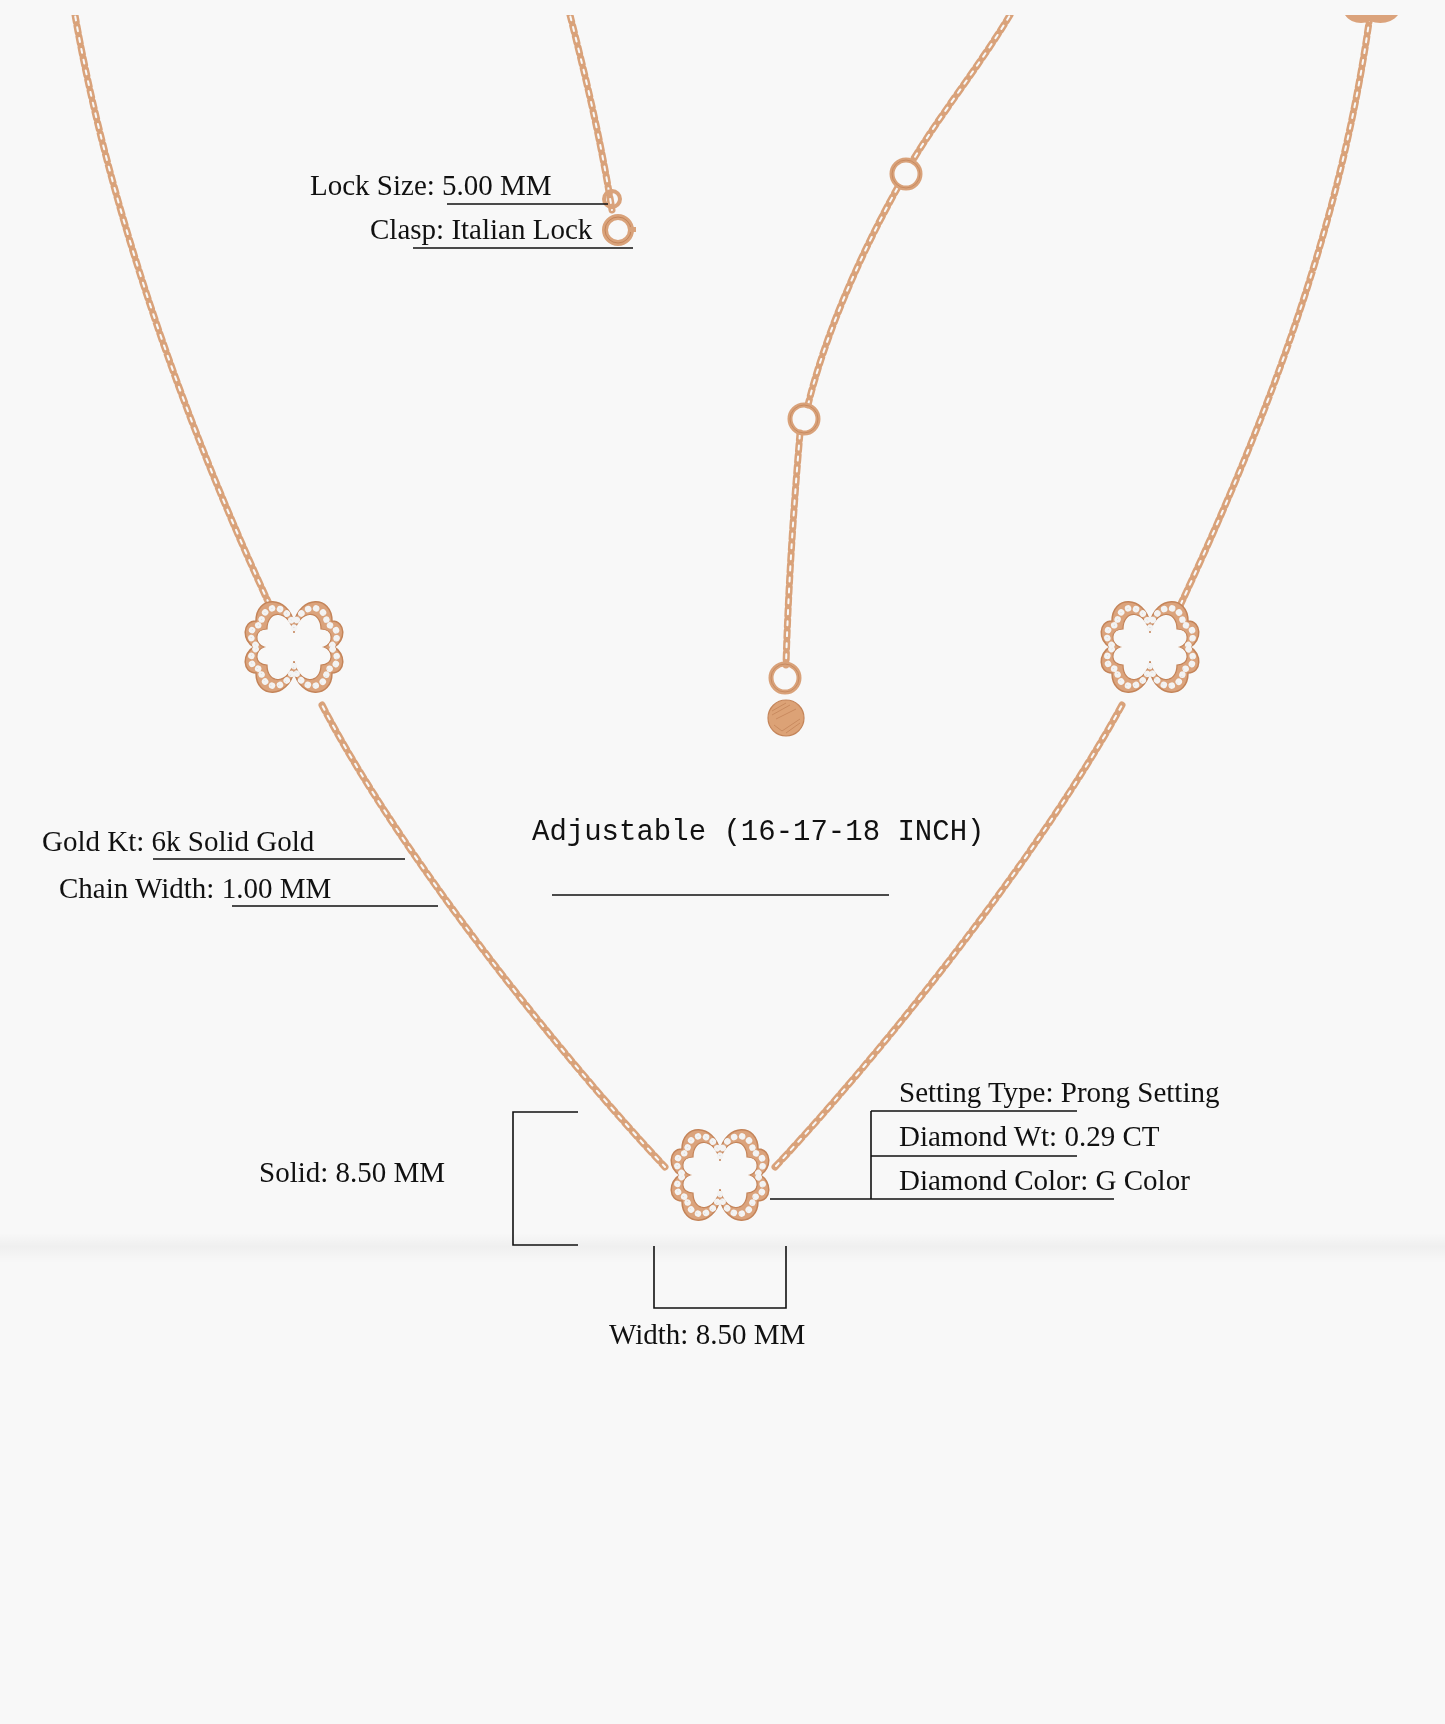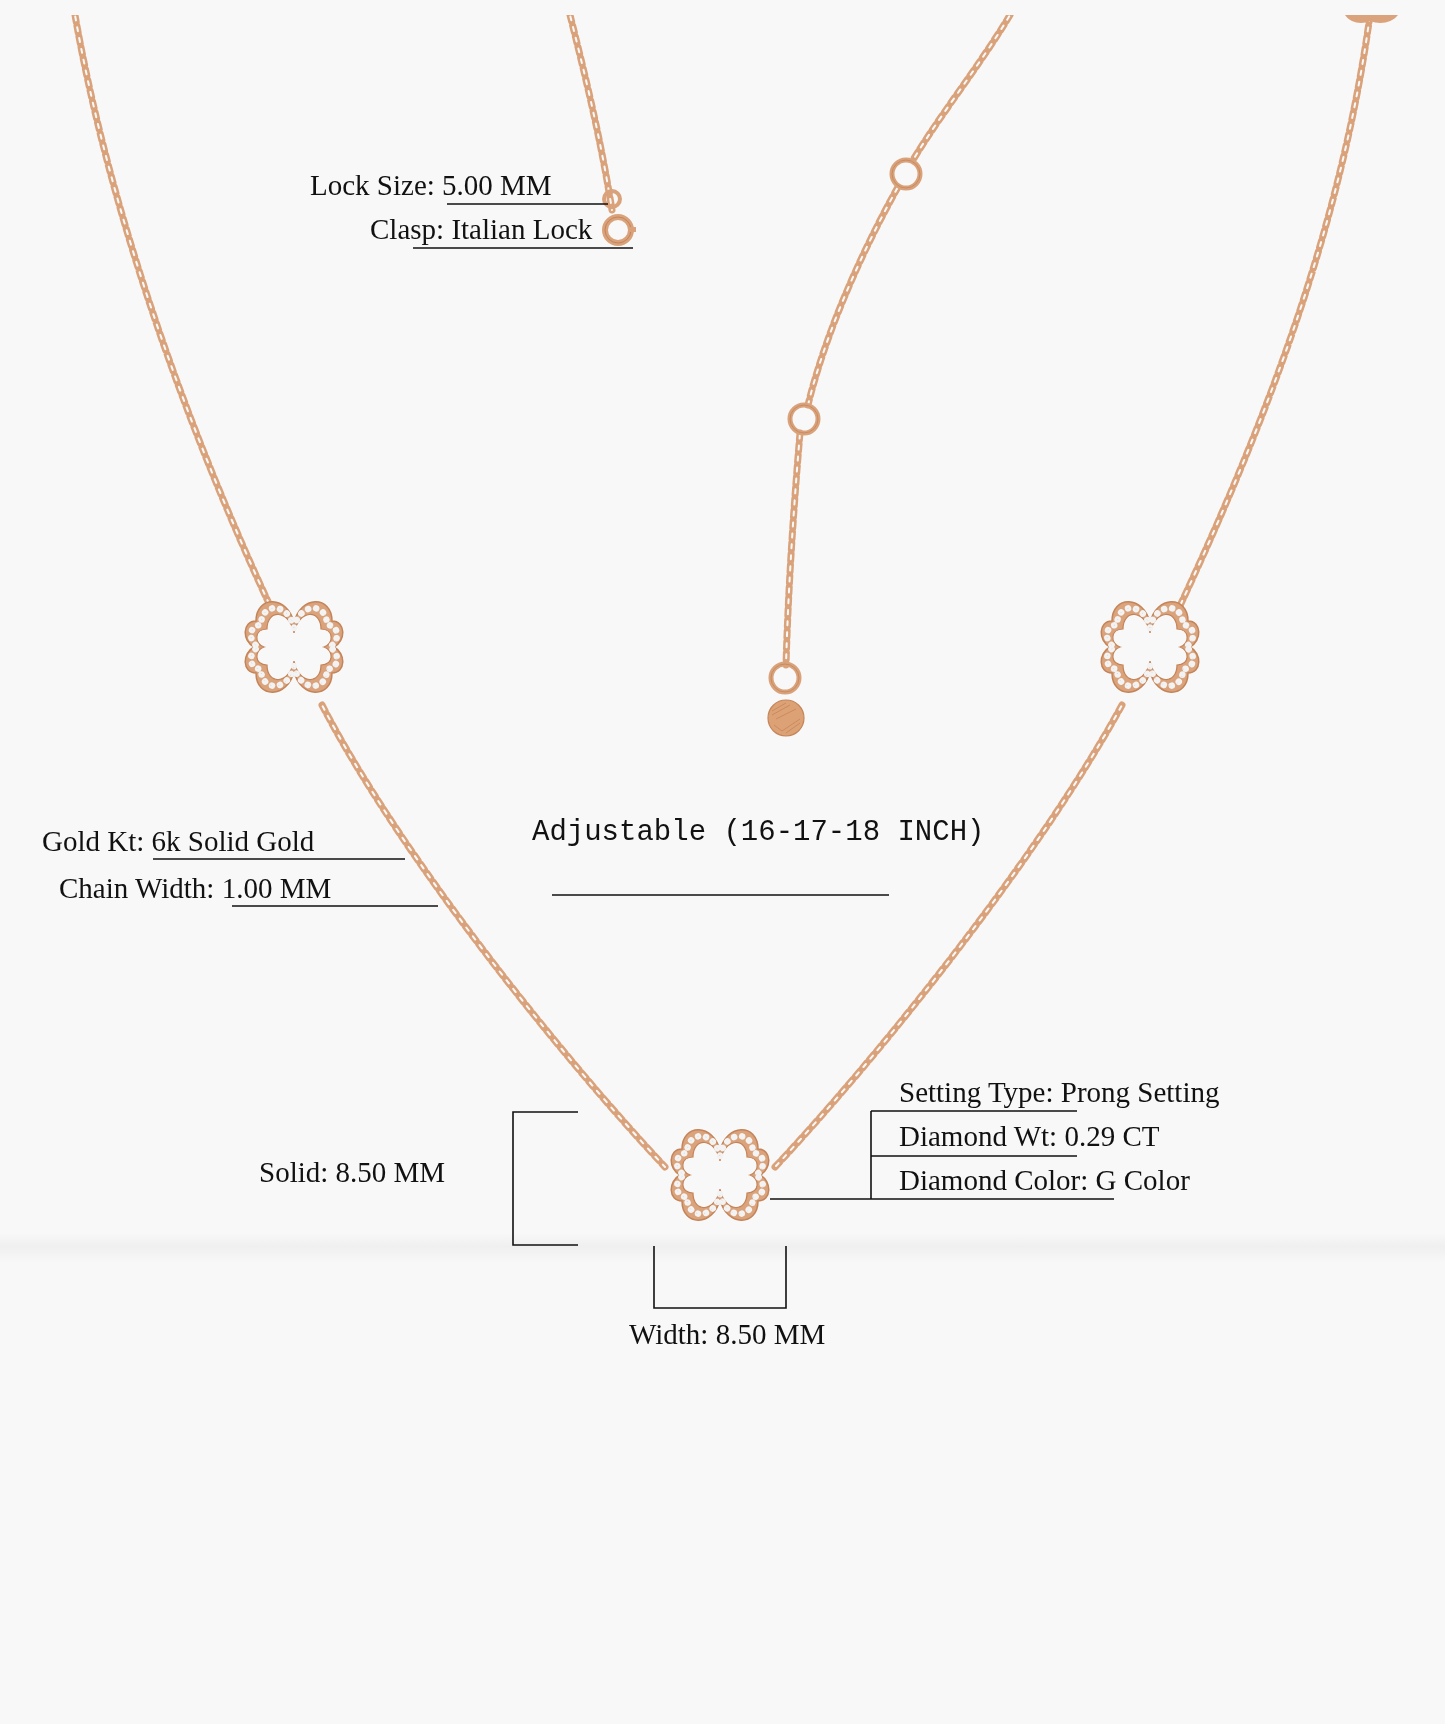--- a/index.html
+++ b/index.html
@@ -138,17 +138,17 @@
   <div class="lbl" style="left:899px; top:1104px;">
     <span>Diamond Wt:</span><span class="val"> 0.29 CT</span>
   </div>
   <div class="lbl" style="left:899px; top:1148px;">
     <span>Diamond Color:</span><span class="val"> G Color</span>
   </div>
 
   <div class="lbl" style="left:259px; top:1140px;">
     <span>Solid:</span><span class="val"> 8.50 MM</span>
   </div>
-  <div class="lbl" style="left:609px; top:1302px;margin-left:20px;">
+  <div class="lbl" style="left:609px; top:1302px;">
     <span>Width:</span><span class="val"> 8.50 MM</span>
   </div>
 
 </div>
 
 </body></html>

